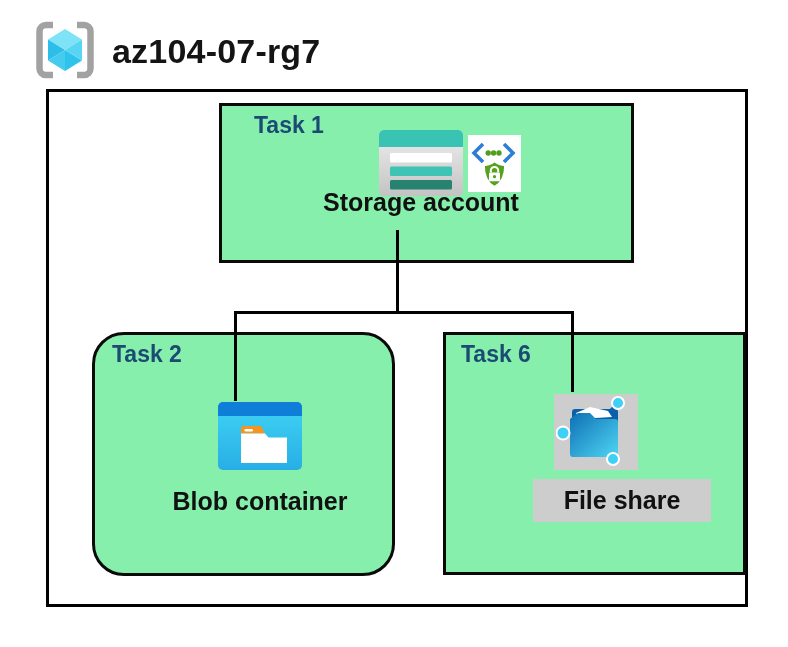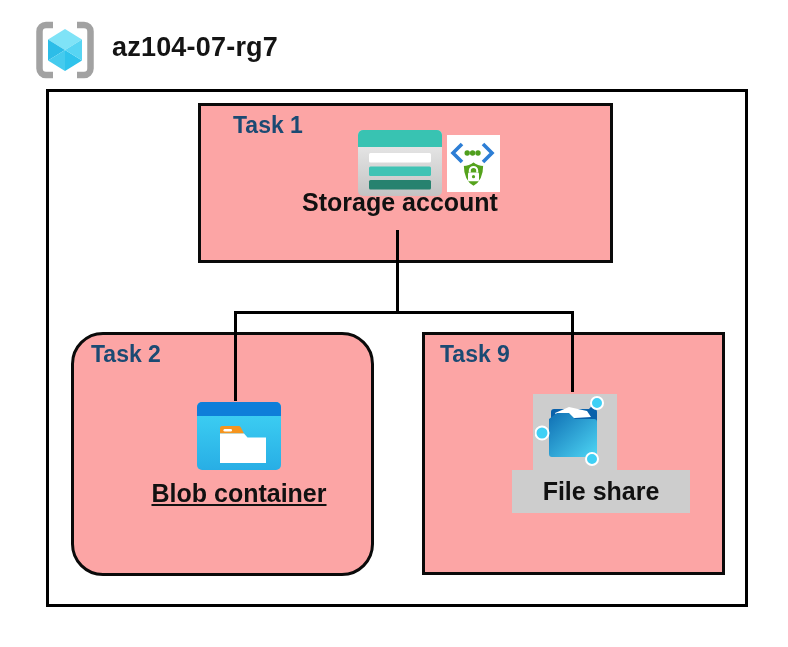--- a/index.html
+++ b/index.html
@@ -4,31 +4,31 @@
 <style>
   html,body { margin:0; padding:0; background:#ffffff; }
   .page {
     position:relative; width:788px; height:647px; background:#ffffff;
     font-family:"Liberation Sans", sans-serif; overflow:hidden;
   }
 
   
   .rg-title {
     position:absolute; left:112px; top:32px;
-    font-size:27px; font-weight:bold; color:#141414; letter-spacing:0.2px;
+    font-size:34px; font-weight:bold; color:#141414; letter-spacing:0.2px;
   }
 
   
   .outer-box {
     position:absolute; left:46px; top:89px; width:702px; height:518px;
     border:3px solid #000; box-sizing:border-box; background:#ffffff; z-index:1;
   }
   .task-box {
-    position:absolute; border:3px solid #0a0a0a; background:#fca5a5;
-    box-sizing:border-box; z-index:2;
+    position:absolute; border:3px solid #0a0a0a; background:#86efac;
+    box-sizing:border-box; z-index:2;margin-left:21px;
   }
   .task1 { left:198px; top:103px; width:415px; height:160px; }
   .task2 { left:71px;  top:332px; width:303px; height:244px;border-radius:32px; }
   .task3 { left:422px; top:332px; width:303px; height:243px; }
 
   .task-title {
     position:absolute; font-size:23px; font-weight:bold; color:#1b4a73;
   }
   .task1 .task-title { left:32px; top:6px; }
   .task2 .task-title { left:17px; top:6px; }
@@ -45,21 +45,21 @@
   .c-h  { left:234px; top:311px; width:340px; height:3px; }
   .c-v2 { left:234px; top:311px; width:3px; height:90px; }
   .c-v3 { left:571px; top:311px; width:3px; height:81px; }
 
   
   .fs-icon-bg {
     position:absolute; left:108px; top:59px; width:84px; height:76px;
     background:#cdcdcd;
   }
   .fs-label-bg {
-    position:absolute; left:87px; top:135px; width:178px; height:43px;
+    position:absolute; left:87px; top:144px; width:178px; height:43px;
     background:#cdcdcd; display:flex; align-items:center; justify-content:center;
   }
   .fs-label-bg .fs-text {
     font-size:25px; font-weight:bold; color:#111; white-space:nowrap;
   }
 
   .icon-abs { position:absolute; }
 </style>
 </head>
 <body>
@@ -122,25 +122,25 @@
           <stop offset="1" stop-color="#28aee5"></stop>
         </linearGradient>
       </defs>
       <rect x="0" y="0" width="84" height="68" rx="5" fill="url(#bgrad)"></rect>
       <path d="M5 0 H79 a5 5 0 0 1 5 5 V14 H0 V5 a5 5 0 0 1 5 -5 Z" fill="#0e7ed9"></path>
       <path d="M25 24 h16.5 a2.5 2.5 0 0 1 2.2 1.3 L47 31.5 H23 V26 a2 2 0 0 1 2 -2 Z" fill="#f5941e"></path>
       <rect x="26.5" y="27" width="8.5" height="2.6" rx="1.3" fill="#ffffff"></rect>
       <path d="M23 31.5 H47 L50.5 35.5 H69 V61 H23 Z" fill="#ffffff"></path>
     </svg>
 
-    <div class="item-label" style="left:165px; top:144px;text-decoration:underline;">Blob container</div>
+    <div class="item-label" style="left:165px; top:152px;">Blob container</div>
   </div>
 
   <div class="task-box task3">
-    <div class="task-title">Task 9</div>
+    <div class="task-title">Task 6</div>
 
     <div class="fs-icon-bg"></div>
 
     <svg class="icon-abs" style="left:110px; top:60px; z-index:2;" width="80" height="74" viewBox="0 0 80 74">
       <defs>
         <linearGradient id="fgrad" x1="0" y1="0" x2="1" y2="1">
           <stop offset="0" stop-color="#0f6fb4"></stop>
           <stop offset="1" stop-color="#4ed6f4"></stop>
         </linearGradient>
       </defs>

